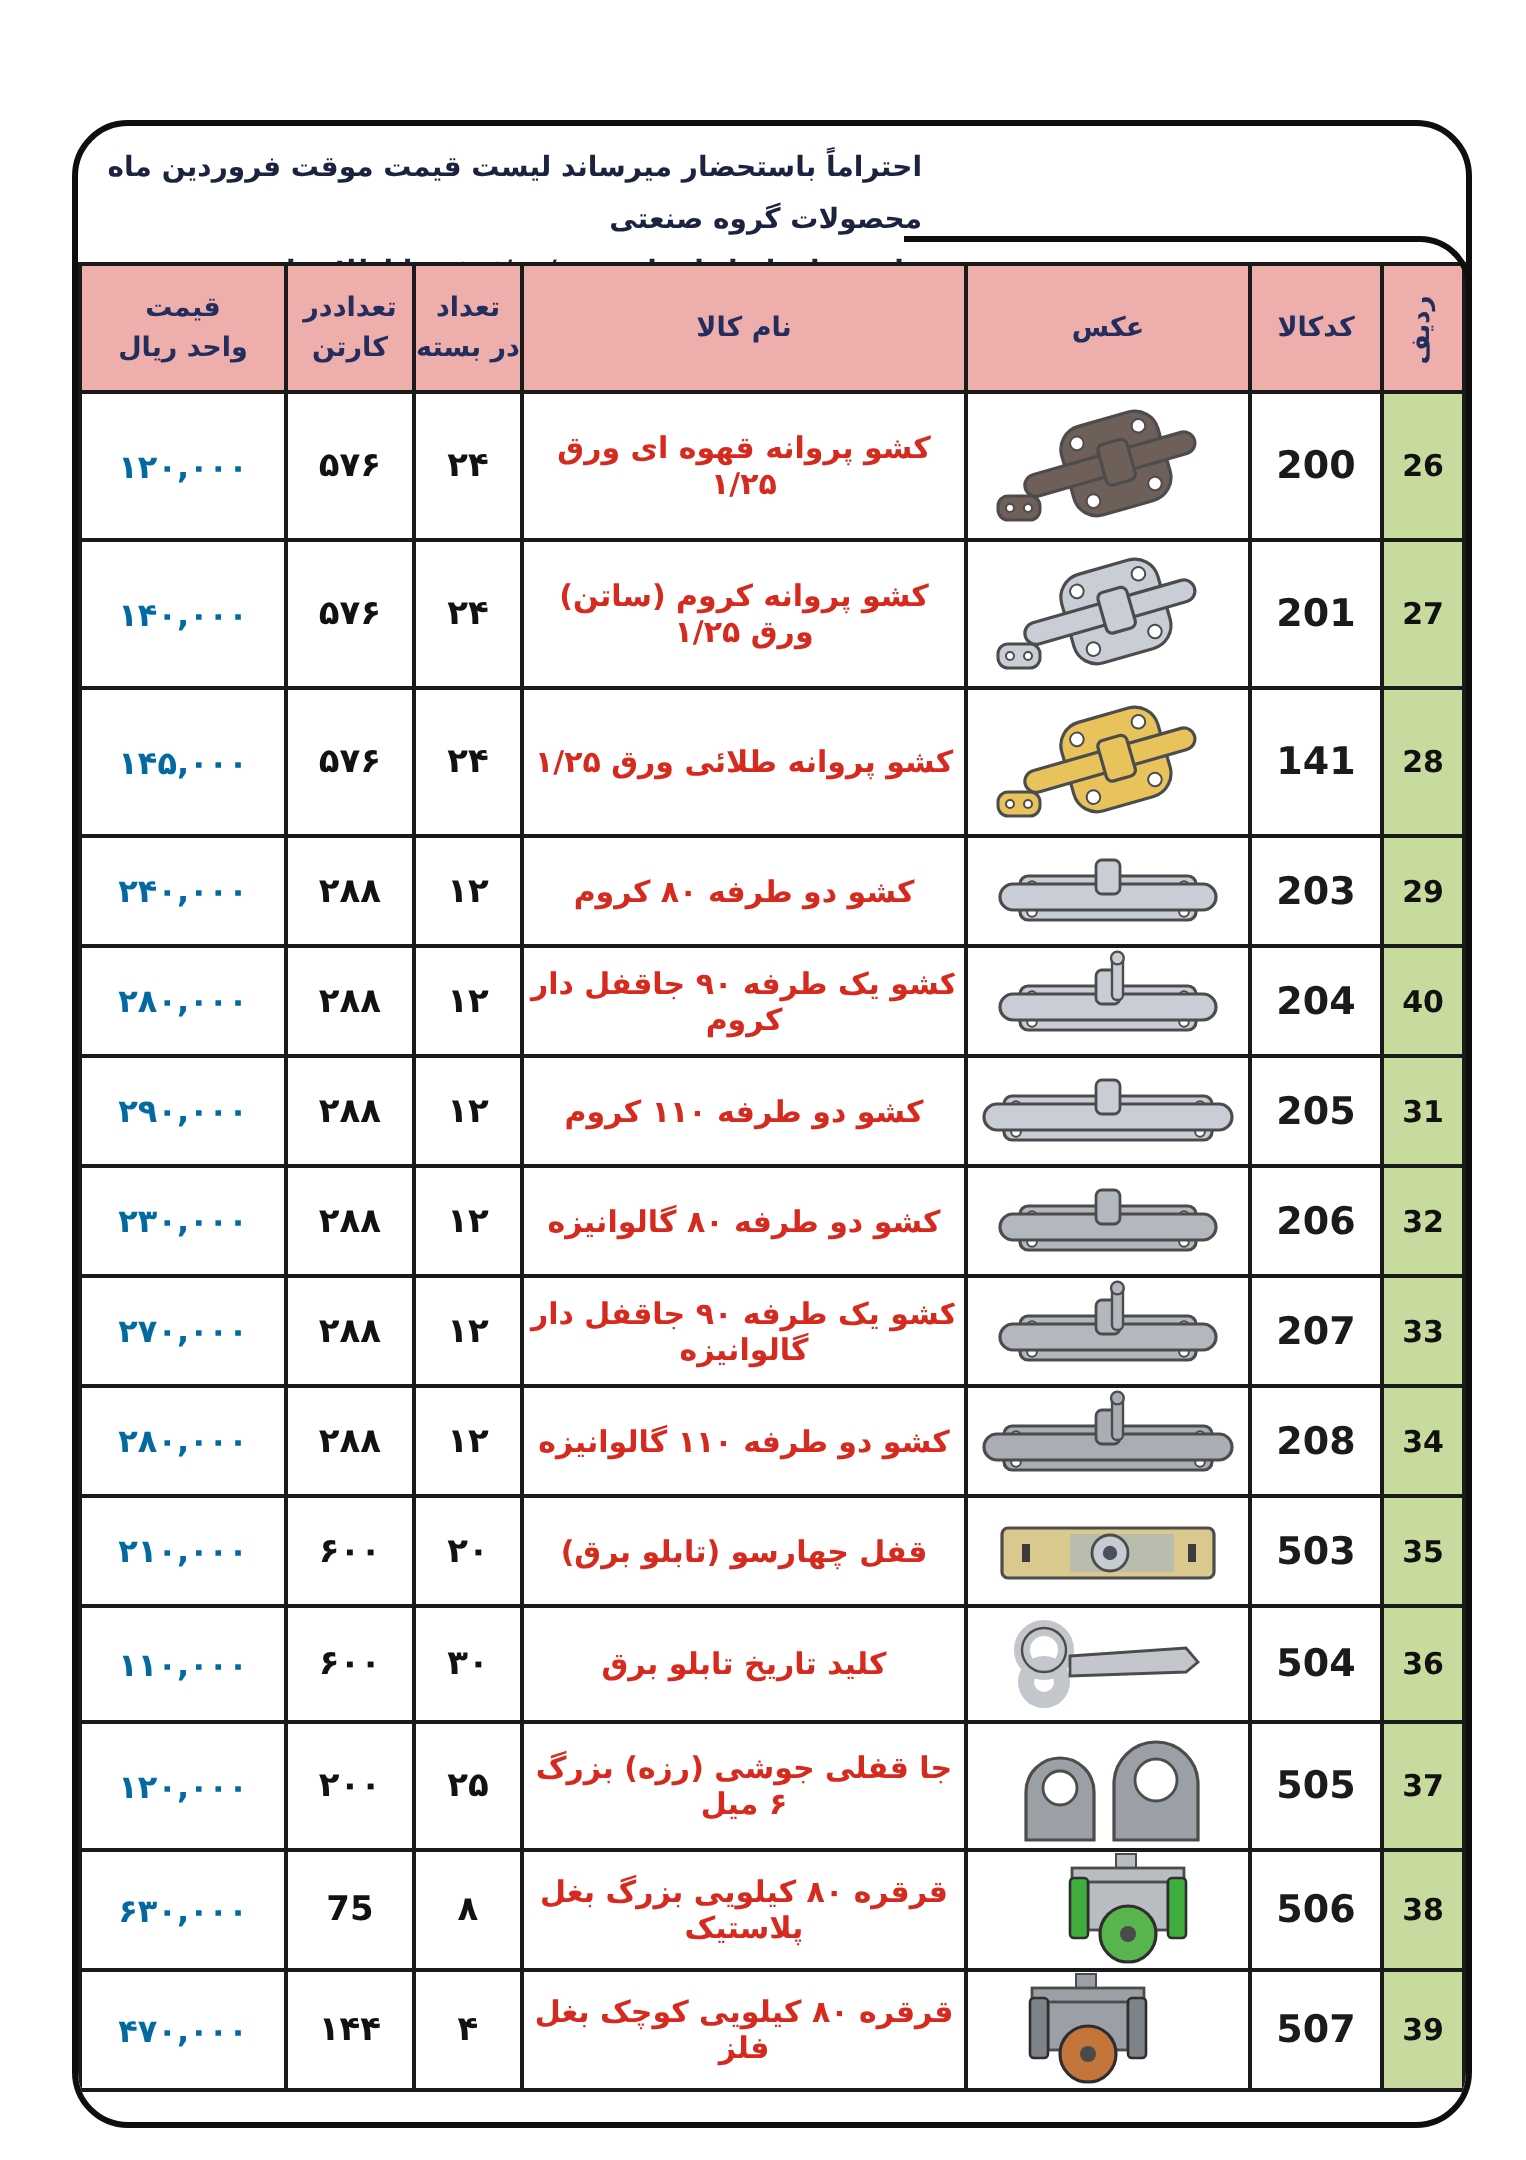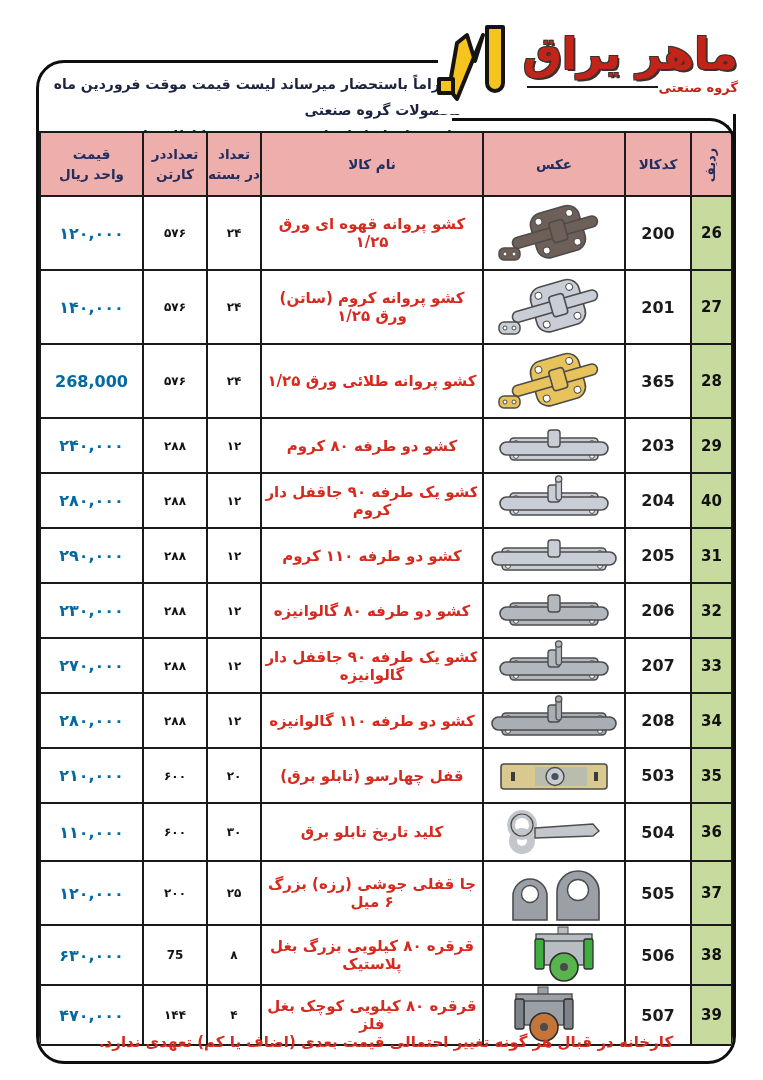--- a/index.html
+++ b/index.html
@@ -46,23 +46,23 @@
     border:2px solid #1a1a1a;text-align:center;vertical-align:middle;padding:0;overflow:hidden;
   }
   col.w-row{width:41px;} col.w-code{width:66px;} col.w-photo{width:142px;}
   col.w-name{width:222px;} col.w-pack{width:54px;} col.w-carton{width:64px;}
   thead tr{height:64px;}
   thead th{background:#eeafac;color:#232d5e;font-size:13.5px;font-weight:bold;line-height:20px;}
   .rot{display:inline-block;transform:rotate(-90deg);white-space:nowrap;font-size:13px;}
   tbody tr{height:55px;background:#ffffff;}
   tbody tr.tall{height:74px;}
   td.c-row{background:#c7db9e;font-weight:bold;font-size:15px;color:#111;font-family:"DejaVu Sans",sans-serif;margin-top:21px;}
-  td.c-code{font-weight:bold;font-size:16px;color:#1b1b1b;}
+  td.c-code{font-weight:bold;font-size:19px;color:#1b1b1b;}
   td.c-name{color:#d62a1f;font-weight:bold;font-size:15px;padding:0 6px;border-radius:30px;}
-  td.c-num{font-weight:bold;font-size:12px;color:#121212;border-radius:19px;}
+  td.c-num{font-weight:bold;font-size:17px;color:#121212;border-radius:19px;}
   td.c-price{font-weight:bold;font-size:16px;color:#0369a1;}
   td.c-photo .ph{width:100%;display:flex;align-items:center;justify-content:center;}
   td.c-photo .ph.right{justify-content:flex-start;padding-right:10px;box-sizing:border-box;}
   td.c-photo .ph.left{justify-content:flex-end;padding-left:10px;box-sizing:border-box;}
   
   .footer-note{
     position:absolute;left:0;bottom:0;width:100%;height:38px;
     display:flex;align-items:center;justify-content:center;
     color:#d62a1f;font-weight:bold;font-size:15px;
   }
@@ -157,21 +157,21 @@
   </svg>
               </div>
             </td>
             <td class="c-name">کشو پروانه کروم (ساتن) ورق ۱/۲۵</td>
             <td class="c-num">۲۴</td>
             <td class="c-num">۵۷۶</td>
             <td class="c-price">۱۴۰,۰۰۰</td>
           </tr>
           <tr class="tall">
             <td class="c-row">28</td>
-            <td class="c-code">365</td>
+            <td class="c-code">141</td>
             <td class="c-photo">
               <div class="ph ">
                 <svg width="118" height="62" viewBox="0 0 118 62">
     <g transform="rotate(-16 62 30)">
       <rect x="38" y="7" width="50" height="46" rx="12" fill="#e8c35c" stroke="#4c4c4c" stroke-width="1.6"></rect>
       <circle cx="47" cy="15" r="3.4" fill="#fff" stroke="#4c4c4c"></circle>
                     <circle cx="79" cy="15" r="3.4" fill="#fff" stroke="#4c4c4c"></circle>
       <circle cx="47" cy="45" r="3.4" fill="#fff" stroke="#4c4c4c"></circle>
                     <circle cx="79" cy="45" r="3.4" fill="#fff" stroke="#4c4c4c"></circle>
       <rect x="16" y="24" width="88" height="11" rx="5.5" fill="#e8c35c" stroke="#4c4c4c" stroke-width="1.6"></rect>
@@ -179,21 +179,21 @@
     </g>
     <rect x="4" y="46" width="21" height="12" rx="5" fill="#e8c35c" stroke="#4c4c4c" stroke-width="1.5"></rect>
     <circle cx="10" cy="52" r="2" fill="#fff" stroke="#4c4c4c"></circle>
                   <circle cx="19" cy="52" r="2" fill="#fff" stroke="#4c4c4c"></circle>
   </svg>
               </div>
             </td>
             <td class="c-name">کشو پروانه طلائی ورق ۱/۲۵</td>
             <td class="c-num">۲۴</td>
             <td class="c-num">۵۷۶</td>
-            <td class="c-price">268,000</td>
+            <td class="c-price">۱۴۵,۰۰۰</td>
           </tr>
           <tr>
             <td class="c-row">29</td>
             <td class="c-code">203</td>
             <td class="c-photo">
               <div class="ph ">
                 <svg width="116" height="52" viewBox="0 0 116 52">
       <rect x="14" y="18" width="88" height="22" rx="4" fill="#c9ced6" stroke="#4c4c4c" stroke-width="1.6"></rect>
       <circle cx="20" cy="23" r="2.4" fill="#fff" stroke="#4c4c4c"></circle>
                   <circle cx="96" cy="23" r="2.4" fill="#fff" stroke="#4c4c4c"></circle>
@@ -417,35 +417,18 @@
               </div>
             </td>
             <td class="c-name">قرقره ۸۰ کیلویی کوچک بغل فلز</td>
             <td class="c-num">۴</td>
             <td class="c-num">۱۴۴</td>
             <td class="c-price">۴۷۰,۰۰۰</td>
           </tr>
         </tbody>
     </table>
 
-    <div class="footer-note">کارخانه در قبال هر گونه تغییر احتمالی قیمت بعدی (اضاف یا کم) تعهدی ندارد.</div>
   </div>
 
-  <div class="logo">
-    <div class="brand-wrap">
-      <div class="brand">ماهر یراق</div>
-      <div class="brand-sub-row">
-        <span class="brand-sub">گروه صنعتی</span>
-        <span class="brand-sub-line"></span>
-      </div>
-    </div>
-    <svg class="logo-icon" width="92" height="92" viewBox="0 0 92 92">
-      <g stroke="#171310" stroke-width="4" stroke-linejoin="round">
-        <path d="M64 10 h16 v56 a8 8 0 0 1 -16 0 z" fill="#f5c41e"></path>
-        <path d="M34 26 l10 -8 8 26 8 -26 -26 64 -8 -10 z" fill="#f5c41e"></path>
-        <rect x="16" y="62" width="14" height="14" fill="#f5c41e"></rect>
-      </g>
-    </svg>
-  </div>
 
   <div class="corner-line"></div>
 
 </div>
 
 </body></html>

